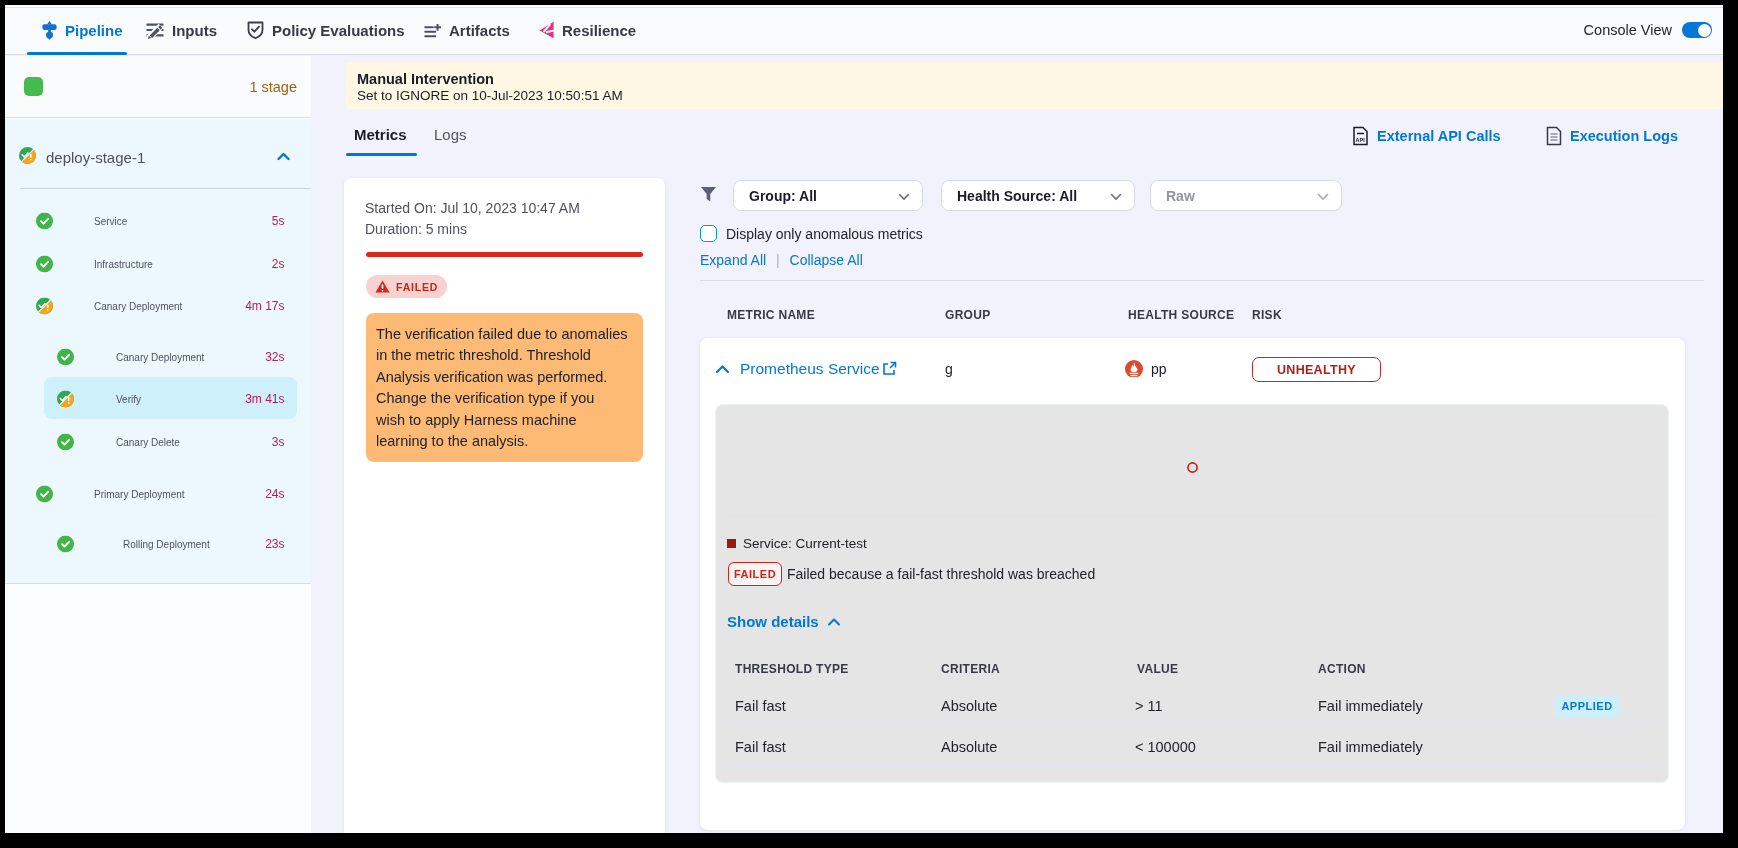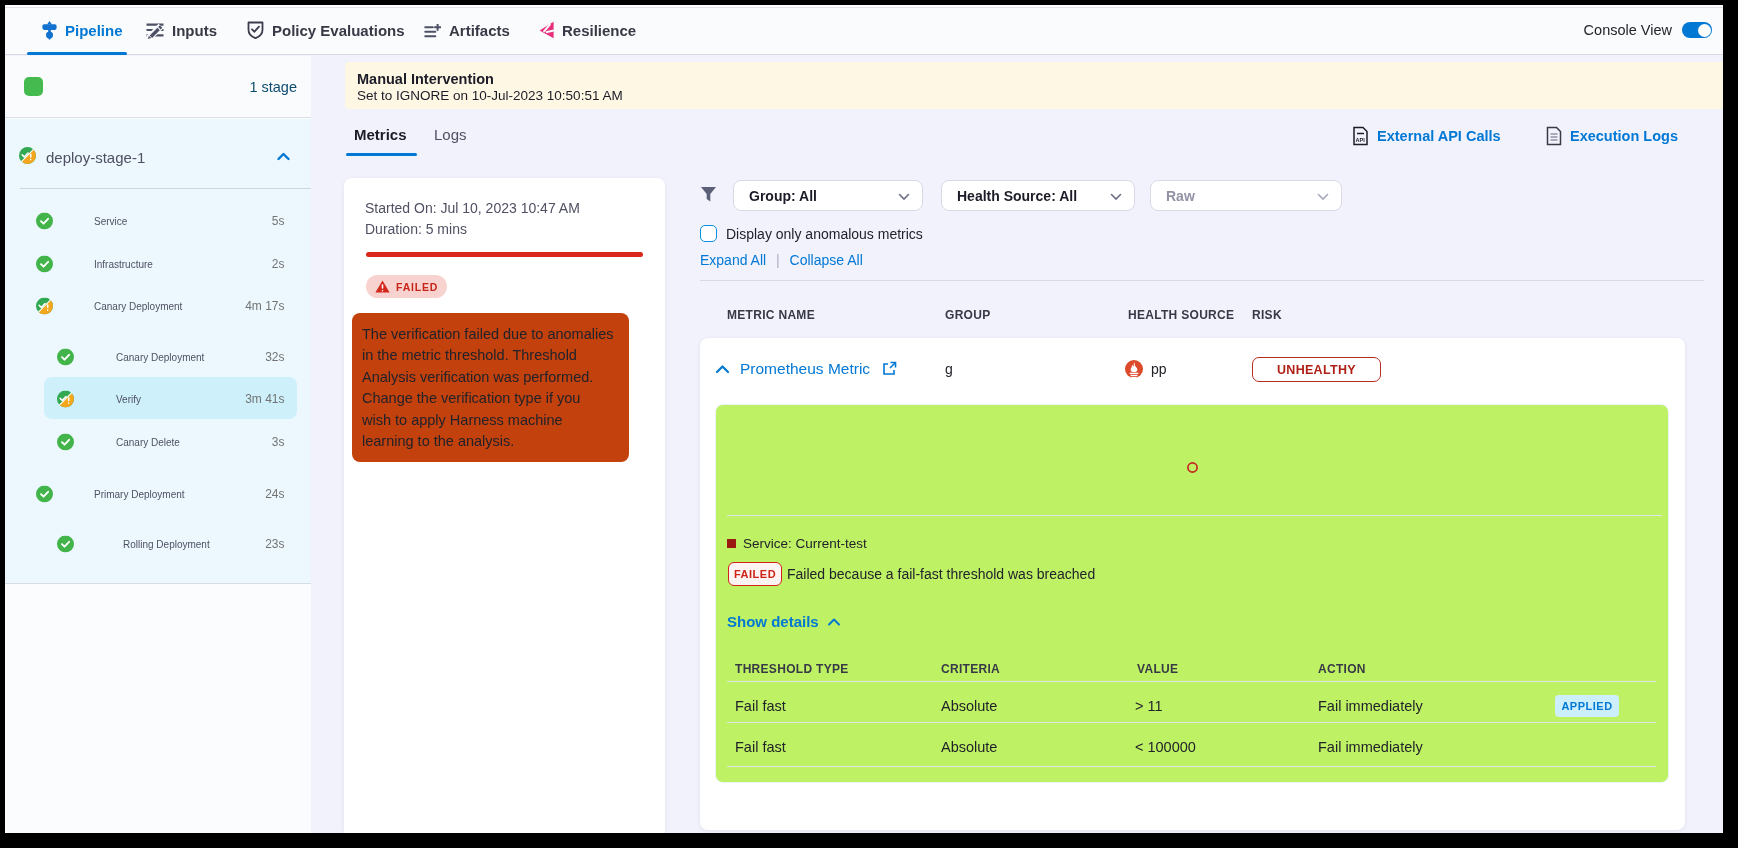--- a/index.html
+++ b/index.html
@@ -15,65 +15,65 @@
 #nav-underline { position:absolute; left:22px; top:47px; width:100px; height:3px; background:#0278d5; border-radius:2px; }
 #consoleview { position:absolute; right:11px; top:0; height:50px; display:flex; align-items:center; font-size:14.5px; color:#22222a; }
 .toggle { width:30px; height:16px; background:#0278d5; border-radius:8px; position:relative; margin-left:10px; }
 .toggle:after { content:""; position:absolute; right:1.5px; top:1.5px; width:13px; height:13px; background:#fff; border-radius:50%; }
 
 
 #sidebar { position:absolute; left:0; top:51px; width:306px; height:777px; background:#fbfcfe; }
 #sb-top { position:absolute; left:0; top:0; width:306px; height:62px; background:#fafbfc; border-bottom:1px solid #dcdde7; }
 #sb-exec { position:absolute; left:0; top:63px; width:306px; height:465px; background:#ecf8fe; border-bottom:1px solid #d8dde4; }
 .greensq { position:absolute; left:19px; top:21px; width:19px; height:19px; background:#45bb4f; border-radius:5px; }
-#onestage { position:absolute; right:14px; top:0; height:62px; display:flex; align-items:center; font-size:14.5px; color:#0c4a6e; }
+#onestage { position:absolute; right:14px; top:0; height:62px; display:flex; align-items:center; font-size:14.5px; color:#a16207; }
 .stagehead { position:absolute; left:0; top:27px; width:306px; height:32px; }
 .stagehead .sname { position:absolute; left:41px; top:3px; font-size:15px; color:#4f5162; }
 .sb-divider { position:absolute; left:15px; top:69px; width:291px; border-top:1px solid #cfd5de; }
 .exrow { position:absolute; width:306px; height:34px; }
 .exrow .nm { position:absolute; top:50%; transform:translateY(-50%); font-size:10px; color:#4f5162;margin-left:26px; }
-.exrow .dur { position:absolute; right:26.5px; top:50%; transform:translateY(-50%); font-size:12px; font-weight:500; color:#737373; }
+.exrow .dur { position:absolute; right:26.5px; top:50%; transform:translateY(-50%); font-size:12px; font-weight:500; color:#be185d; }
 .ic16 { position:absolute; width:17px; height:17px; top:50%; transform:translateY(-50%); }
 #verify-hl { position:absolute; left:39px; top:258px; width:253px; height:42px; background:#cdf0fb; border-radius:8px; }
 
 
 #banner { position:absolute; left:340px; top:57px; width:1452px; height:47px; background:#fef7e4; border-radius:4px; }
 #banner .b1 { position:absolute; left:12px; top:9px; font-size:14.5px; font-weight:bold; color:#1c1c28; }
 #banner .b2 { position:absolute; left:12px; top:25.5px; font-size:13.5px; color:#1c1c28; }
 #mtab-metrics { position:absolute; left:9px; top:9px; font-size:15px; font-weight:bold; color:#1c1c28; }
 #mtab-logs { position:absolute; left:89px; top:9px; font-size:15px; color:#4f5162; }
 #mtabs-underline { position:absolute; left:341px; top:148px; width:71px; height:3px; background:#0278d5; border-radius:2px; }
 .toplink { position:absolute; top:121px; display:flex; align-items:center; font-size:14.5px; font-weight:bold; color:#0278d5; }
 .toplink svg { margin-right:8px; }
 
 
 #leftcard { position:absolute; left:339px; top:173px; width:321px; height:655px; background:#fff; border-radius:8px 8px 0 0; box-shadow:0 1px 4px rgba(40,41,61,0.08); }
 #leftcard .meta { position:absolute; left:21px; font-size:14px; color:#4f5162; }
 #redbar { position:absolute; left:22px; top:74px; width:277px; height:5px; background:#da291c; border-radius:3px; }
 #failpill { position:absolute; left:22px; top:97px; height:23px; padding:0 9px 0 9px; background:#f8d2ce; border-radius:12px; display:flex; align-items:center; }
 #failpill span { font-size:10.5px; font-weight:bold; color:#c8251a; letter-spacing:0.8px; margin-left:6px; }
-#cyanbox { position:absolute; left:8px; top:135px; width:277px; height:149px; background:#c2410c; border-radius:8px; }
+#cyanbox { position:absolute; left:22px; top:135px; width:277px; height:149px; background:#fdba74; border-radius:8px; }
 #cyanbox div { position:absolute; left:10px; top:11px; width:262px; font-size:14.5px; line-height:21.4px; color:#22222a; }
 .dd { position:absolute; top:175px; height:31px; background:#fff; border:1px solid #d9dae6; border-radius:8px; font-size:14px; font-weight:600; color:#1c1c28; display:flex; align-items:center; padding-left:15px; }
 .dd .chev { position:absolute; right:12px; }
 #dd-raw { color:#9293a5; font-weight:600; }
 #chkrow { position:absolute; left:695px; top:220px; display:flex; align-items:center; }
 #chkbox { width:17px; height:17px; border:1.6px solid #0b8fe0; border-radius:5px; background:#fff; margin-right:9px; }
 #chkrow span { font-size:14px; color:#22222a; }
 #explinks { position:absolute; left:695px; top:247px; font-size:14px; color:#0278d5; }
 #hdr-divider { position:absolute; left:695px; top:275px; width:1004px; border-top:1px solid #d9dae3; }
 .colhead { position:absolute; font-size:12px; font-weight:600; color:#383946; letter-spacing:0.3px; }
 
 
 #mcard { position:absolute; left:695px; top:333px; width:985px; height:492px; background:#fff; border-radius:8px; box-shadow:0 1px 4px rgba(40,41,61,0.08); }
 #mname { position:absolute; left:40px; top:22px; font-size:15.5px; color:#0278d5; }
 #mgroup { position:absolute; left:245px; top:23px; font-size:14px; color:#22222a; }
 #mpp { position:absolute; left:451px; top:23px; font-size:14px; color:#22222a; }
 #unhealthy { position:absolute; left:552px; top:19px; height:25px; padding:0 24px; border:1.8px solid #b72d23; border-radius:7px; display:flex; align-items:center; font-size:12.5px; font-weight:bold; color:#b01f16; letter-spacing:0.3px; background:#fff; }
-#mpanel { position:absolute; left:15px; top:66px; width:954px; height:379px; background:#bef264; border-radius:8px; border:1px solid #e9f4f3; }
+#mpanel { position:absolute; left:15px; top:66px; width:954px; height:379px; background:#e5e5e5; border-radius:8px; border:1px solid #e9f4f3; }
 #chartline { position:absolute; left:11px; top:110px; width:935px; border-top:1px solid #dfe3ee; }
 #legend { position:absolute; left:11px; top:131px; display:flex; align-items:center; }
 #legend .sq { width:9px; height:9px; background:#9b1a10; margin-right:7px; }
 #legend span { font-size:13.5px; color:#22222a; }
 #failbadge { position:absolute; left:12px; top:157px; height:24px; padding:0 5px; border:1.5px solid #cf2318; border-radius:6px; display:flex; align-items:center; font-size:11px; font-weight:bold; color:#cf2318; letter-spacing:0.5px; background:#fdf3f3; }
 #failtext { position:absolute; left:71px; top:161px; font-size:14px; color:#22222a; }
 #showdetails { position:absolute; left:11px; top:208px; font-size:15px; font-weight:600; color:#0278d5; display:flex; align-items:center; }
 .tline { position:absolute; left:11px; width:929px; border-top:1px solid #e2e4ee; }
 .tcell { position:absolute; font-size:14.5px; color:#22222a; }
 .thcell { position:absolute; font-size:12px; font-weight:600; color:#383946; letter-spacing:0.3px; }
@@ -309,21 +309,21 @@
   <div id="hdr-divider"></div>
   <div class="colhead" style="left:722px;top:303px;">METRIC NAME</div>
   <div class="colhead" style="left:940px;top:303px;">GROUP</div>
   <div class="colhead" style="left:1123px;top:303px;">HEALTH SOURCE</div>
   <div class="colhead" style="left:1247px;top:303px;">RISK</div>
 
   <div id="mcard">
     <svg class="abs" style="left:15px;top:26px;" width="15" height="10" viewBox="0 0 15 10">
         <path d="M2 8 L7.5 2.5 L13 8" fill="none" stroke="#0278d5" stroke-width="2.2" stroke-linecap="round" stroke-linejoin="round"></path>
       </svg>
-    <div id="mname">Prometheus Metric</div>
+    <div id="mname">Prometheus Service</div>
     <svg class="abs" style="left:182px;top:23px;" width="15" height="15" viewBox="0 0 15 15">
         <path d="M6 3H2v10h10V9" fill="none" stroke="#0278d5" stroke-width="1.6"></path>
         <path d="M8.5 1.5h5v5" fill="none" stroke="#0278d5" stroke-width="1.6"></path>
         <path d="M13 2L8 7" stroke="#0278d5" stroke-width="1.6"></path>
       </svg>
     <div id="mgroup">g</div>
     <svg class="abs" style="left:425px;top:22px;" width="18" height="18" viewBox="0 0 18 18">
         <circle cx="9" cy="9" r="9" fill="#dc4a2b"></circle>
         <path d="M9 2.2 C10.1 3.7 9.6 5.1 10.4 6.3 C11.2 7.5 12.4 8.3 12.4 9.8 C12.4 10.9 11.7 11.6 10.7 11.9 L7.3 11.9 C6.3 11.6 5.6 10.9 5.6 9.8 C5.6 8.8 6.1 8.2 6.5 7.4 C6.9 6.6 6.8 5.6 7.5 4.8 C7.6 5.7 8 6.2 8.4 6.8 C8.9 5.8 8.7 3.7 9 2.2 Z" fill="#fff"></path>
         <rect x="4.7" y="12.7" width="8.6" height="1.4" fill="#fff"></rect>

